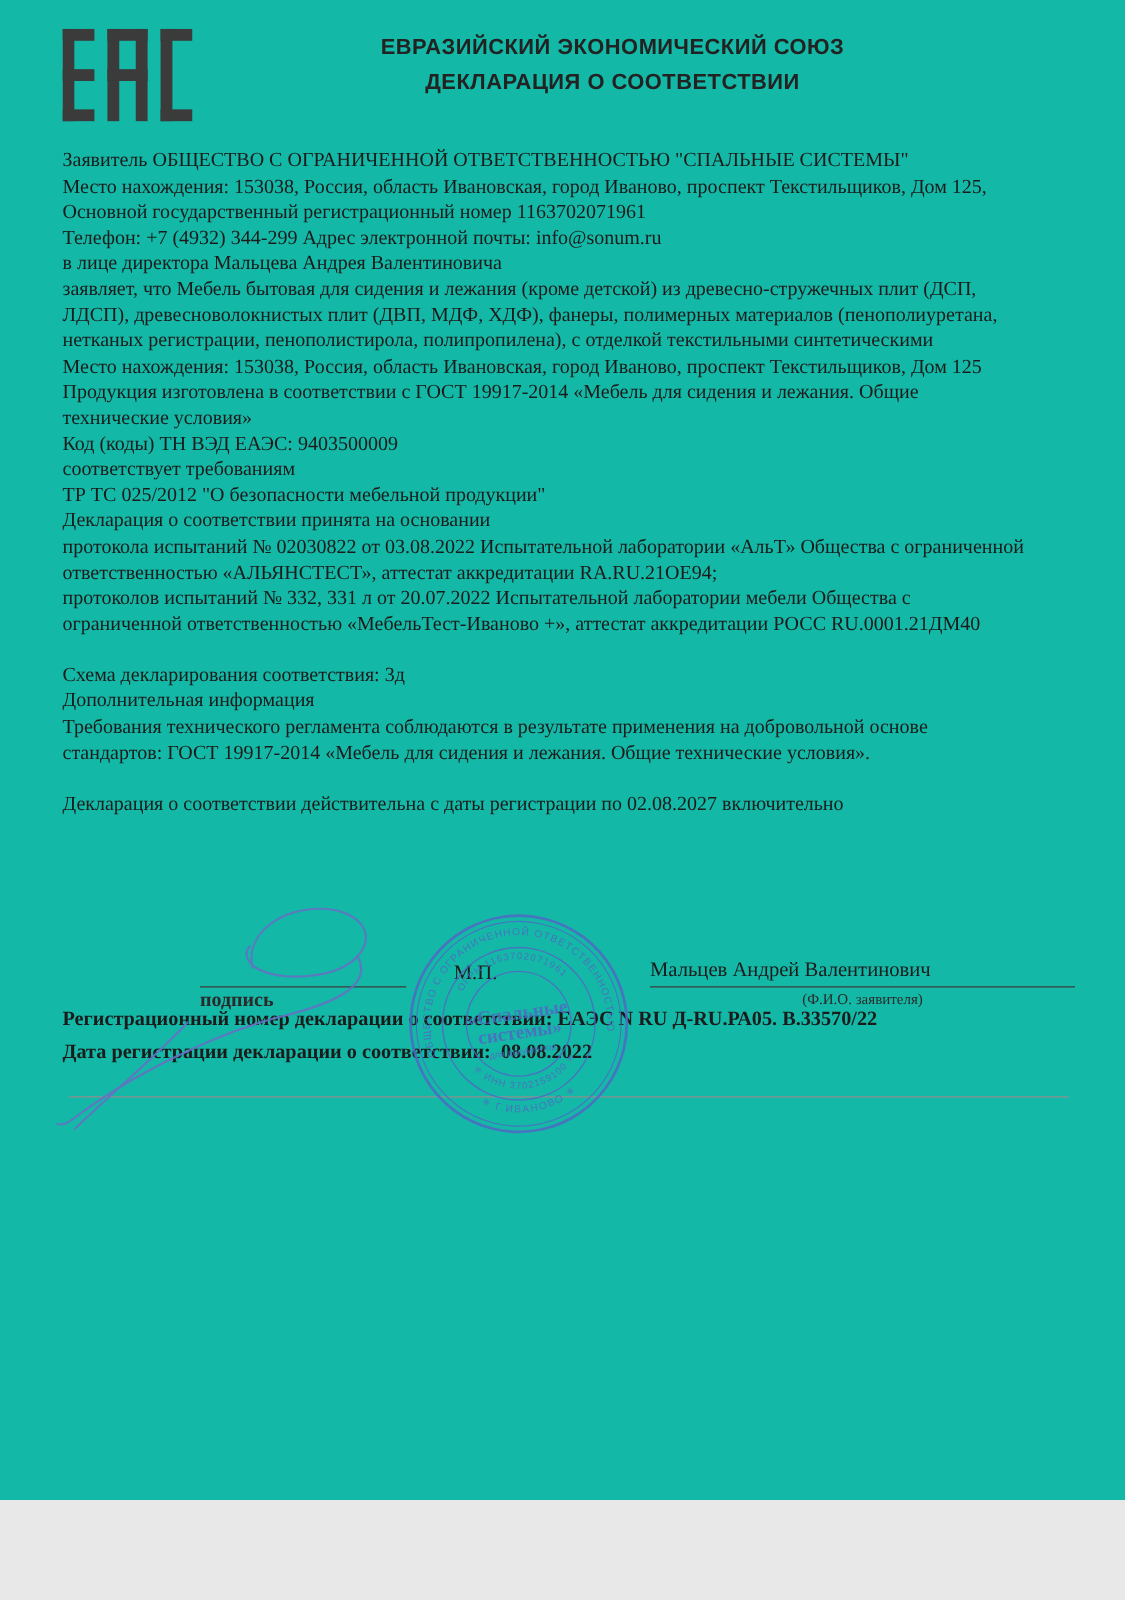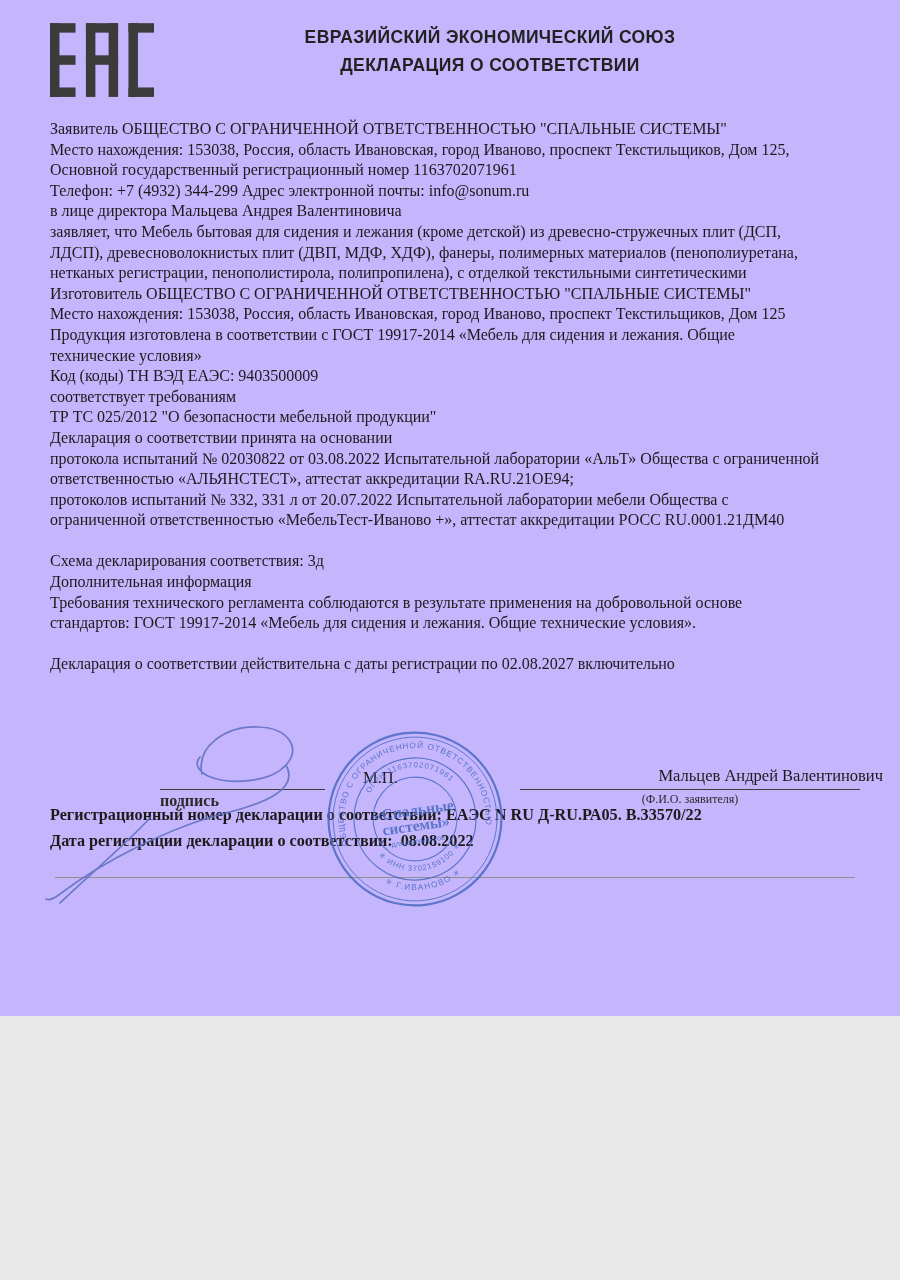--- a/index.html
+++ b/index.html
@@ -1,21 +1,21 @@
 <!DOCTYPE html>
 <html><head>
 <meta charset="utf-8">
 <style>
   html,body{margin:0;padding:0;}
   body{background:#e8e8e8;}
   .page{
     position:relative;
-    width:900px;height:1016px;
+    width:900px;height:1200px;
     margin:0 auto;
-    background:#c4b5fd;
+    background:#14b8a6;
     overflow:hidden;
     font-family:"Liberation Serif","DejaVu Serif",serif;
     color:#1b1b1b;
   }
   
   .eac-logo{position:absolute;left:50px;top:22px;width:104px;height:78px;}
   .title-block{
     position:absolute;left:150px;top:27px;width:680px;
     text-align:center;
     font-family:"Liberation Sans","DejaVu Sans",sans-serif;
@@ -25,21 +25,21 @@
   .title-block .t2{margin-top:7px;}
   
   .doc-body{position:absolute;left:50px;top:119px;width:812px;}
   .doc-line{height:20.6px;line-height:20.6px;font-size:16px;white-space:nowrap;}
   .doc-line .bold{font-weight:normal;}
   .doc-line.blank{height:20.6px;}
   
   .sig-line-left{position:absolute;left:160px;top:789px;width:165px;border-top:1.2px solid #3c3c3c;}
   .sig-caption{position:absolute;left:160px;top:792px;width:165px;text-align:left;font-size:16px;color:#2a2a2a;font-weight:bold;}
   .mp-label{position:absolute;left:363px;top:768px;font-size:16.5px;}
-  .name-text{position:absolute;left:543px;top:766px;width:340px;text-align:right;font-size:16.5px;}
+  .name-text{position:absolute;left:520px;top:766px;width:340px;text-align:left;font-size:16.5px;}
   .sig-line-right{position:absolute;left:520px;top:789px;width:340px;border-top:1.2px solid #3c3c3c;}
   .name-caption{position:absolute;left:520px;top:792px;width:340px;text-align:center;font-size:12px;color:#2a2a2a;}
   .reg-number{position:absolute;left:50px;top:806px;font-size:16.2px;font-weight:bold;white-space:pre;}
   .reg-date{position:absolute;left:50px;top:832px;font-size:16.2px;font-weight:bold;white-space:pre;}
   .divider{position:absolute;left:55px;top:877px;width:800px;border-top:1.3px solid #8f8f8f;}
   .signature-svg{position:absolute;left:30px;top:712px;width:330px;height:200px;}
   .stamp-svg{position:absolute;left:322px;top:728px;width:186px;height:182px;opacity:.88;}
 </style>
 </head>
 <body>
@@ -72,21 +72,20 @@
 
   <div class="doc-body" id="doc-body">
       <div class="doc-line"><span class="bold">Заявитель</span><span> ОБЩЕСТВО С ОГРАНИЧЕННОЙ ОТВЕТСТВЕННОСТЬЮ "СПАЛЬНЫЕ СИСТЕМЫ"</span></div>
       <div class="doc-line"><span>Место нахождения: 153038, Россия, область Ивановская, город Иваново, проспект Текстильщиков, Дом 125,</span></div>
       <div class="doc-line"><span>Основной государственный регистрационный номер 1163702071961</span></div>
       <div class="doc-line"><span>Телефон: +7 (4932) 344-299 Адрес электронной почты: info@sonum.ru</span></div>
       <div class="doc-line"><span>в лице директора Мальцева Андрея Валентиновича</span></div>
       <div class="doc-line"><span class="bold">заявляет, что</span><span> Мебель бытовая для сидения и лежания (кроме детской) из древесно-стружечных плит (ДСП,</span></div>
       <div class="doc-line"><span>ЛДСП), древесноволокнистых плит (ДВП, МДФ, ХДФ), фанеры, полимерных материалов (пенополиуретана,</span></div>
       <div class="doc-line"><span>нетканых регистрации, пенополистирола, полипропилена), с отделкой текстильными синтетическими</span></div>
-      <div class="doc-line"><span>Изготовитель ОБЩЕСТВО С ОГРАНИЧЕННОЙ ОТВЕТСТВЕННОСТЬЮ "СПАЛЬНЫЕ СИСТЕМЫ"</span></div>
       <div class="doc-line"><span>Место нахождения: 153038, Россия, область Ивановская, город Иваново, проспект Текстильщиков, Дом 125</span></div>
       <div class="doc-line"><span>Продукция изготовлена в соответствии с ГОСТ 19917-2014 «Мебель для сидения и лежания. Общие</span></div>
       <div class="doc-line"><span>технические условия»</span></div>
       <div class="doc-line"><span>Код (коды) ТН ВЭД ЕАЭС: 9403500009</span></div>
       <div class="doc-line"><span class="bold">соответствует требованиям</span></div>
       <div class="doc-line"><span>ТР ТС 025/2012 "О безопасности мебельной продукции"</span></div>
       <div class="doc-line"><span class="bold">Декларация о соответствии принята на основании</span></div>
       <div class="doc-line"><span>протокола испытаний № 02030822 от 03.08.2022 Испытательной лаборатории «АльТ» Общества с ограниченной</span></div>
       <div class="doc-line"><span>ответственностью «АЛЬЯНСТЕСТ», аттестат аккредитации RA.RU.21ОЕ94;</span></div>
       <div class="doc-line"><span>протоколов испытаний № 332, 331 л от 20.07.2022 Испытательной лаборатории мебели Общества с</span></div>

